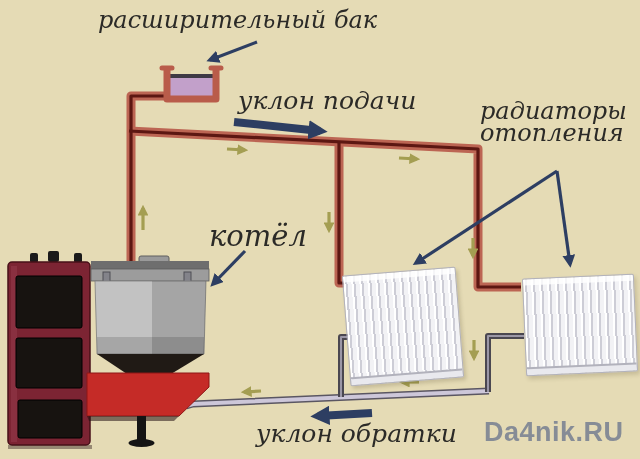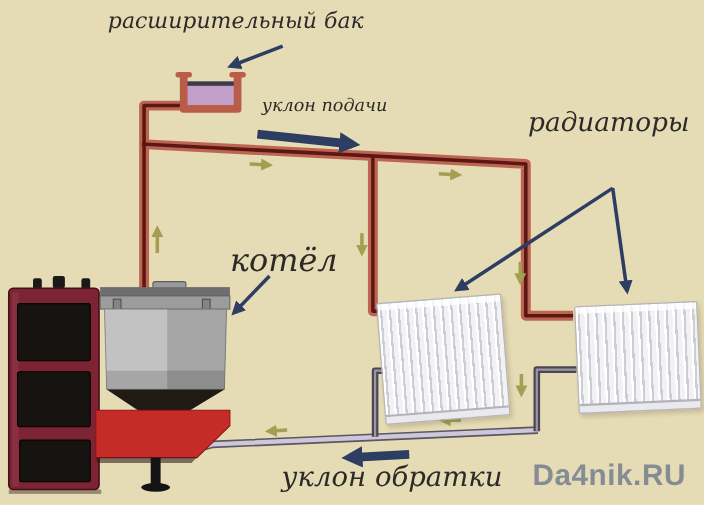--- a/index.html
+++ b/index.html
@@ -33,22 +33,22 @@
                inset 0 -6px 0 rgba(238,238,243,.9),
                inset 0 -8px 0 var(--radiator_border),
                2px 3px 4px rgba(60,50,20,.18);
   }
   #radiator-left {left:346px;top:271px;width:112px;height:109px;transform:rotate(-4.5deg);}
   #radiator-right{left:524px;top:276px;width:110px;height:96px; transform:rotate(-2.5deg);}
   .lbl{
     position:absolute; font-style:italic; color:var(--label_color);
     white-space:nowrap; letter-spacing:0px; line-height:1.0;
   }
-  #lbl-tank     {left:98px; top:8px;  font-size:20px;}
-  #lbl-supply   {left:238px;top:88px; font-size:16px;}
+  #lbl-tank     {left:98px; top:8px;  font-size:24px;}
+  #lbl-supply   {left:238px;top:88px; font-size:25px;}
   #lbl-radiators{left:480px;top:100px;font-size:24px;width:156px;text-align:left;line-height:22px;}
   #lbl-kotel    {left:209px;top:222px;font-size:29px;}
   #lbl-return   {left:256px;top:421px;font-size:25px;text-align:right;}
   #watermark{
     position:absolute; left:484px; top:417px;
     font-family:"Liberation Sans", sans-serif; font-weight:bold;
     font-size:27px; color:var(--watermark_color); font-style:normal;
     letter-spacing:0.5px;
   }
 </style>
@@ -146,18 +146,19 @@
     <line class="aB" x1="557" y1="171" x2="416" y2="263" marker-end="url(#mB)"></line>
     <line class="aB" x1="557" y1="171" x2="570" y2="264" marker-end="url(#mB)"></line>
     <line class="aB" x1="245" y1="251" x2="213" y2="284" marker-end="url(#mB)"></line>
     <line class="aBig" x1="372" y1="413" x2="318" y2="416" marker-end="url(#mBig)"></line>
   </svg>
 
   <div class="lbl" id="lbl-tank">расширительный бак</div>
   <div class="lbl" id="lbl-supply">уклон подачи</div>
   <div class="lbl" id="lbl-radiators">
     <div>радиаторы</div>
+    <div>отопления</div>
   </div>
   <div class="lbl" id="lbl-kotel">котёл</div>
   <div class="lbl" id="lbl-return">уклон обратки</div>
   <div id="watermark">Da4nik.RU</div>
 
 </div>
 
 </body></html>

